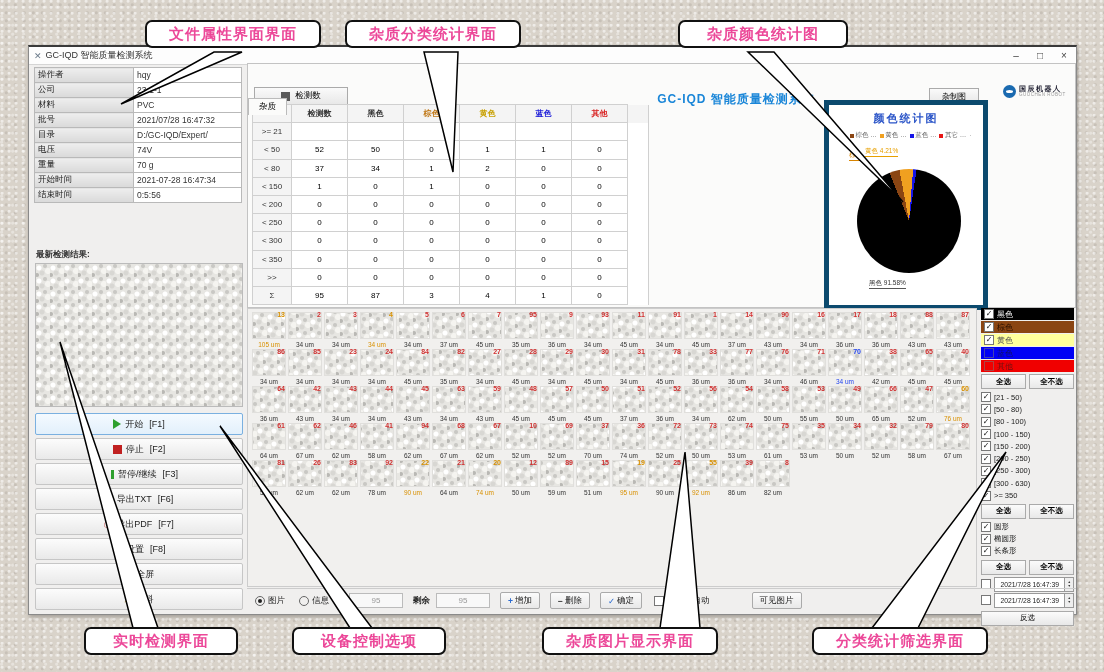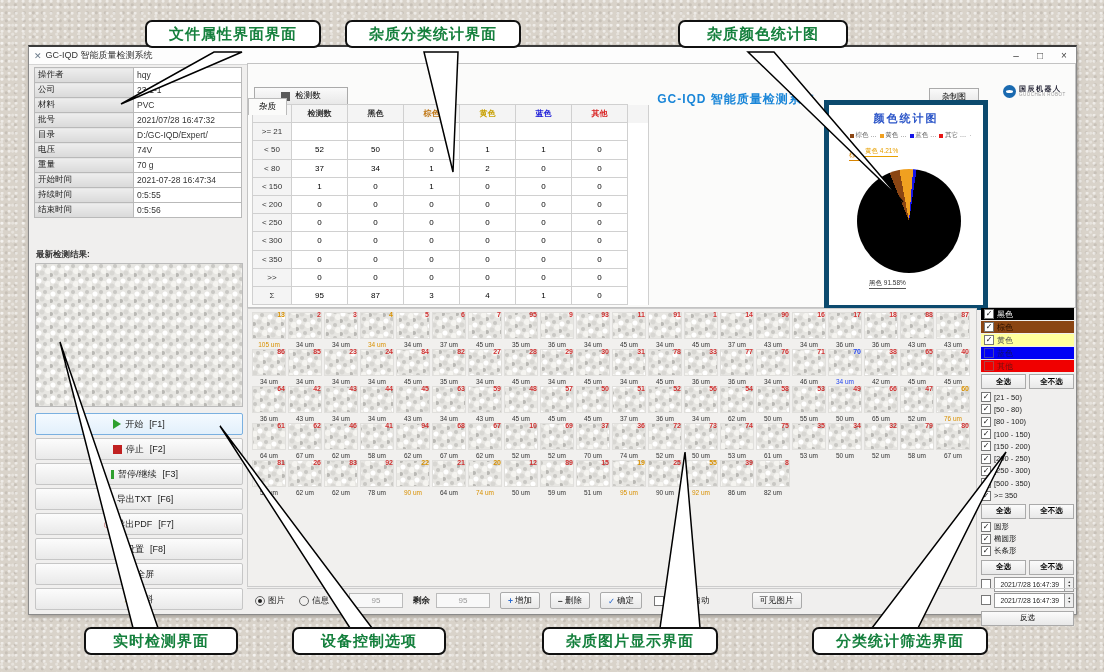--- a/index.html
+++ b/index.html
@@ -106,21 +106,21 @@
   .radio{width:8px;height:8px;border:1px solid #666;border-radius:50%;margin:0 3px 0 8px;position:relative;flex:none;}
   .radio.on:after{content:"";position:absolute;left:2px;top:2px;width:4px;height:4px;border-radius:50%;background:#222;}
   .bb-input{width:52px;height:13px;border:1px solid #bbb;background:#f8f8f8;color:#999;text-align:center;font-size:8px;line-height:13px;}
   .bb-btn{height:15px;border:1px solid #aaa;background:linear-gradient(#fbfbfb,#e8e8e8);border-radius:2px;
     display:flex;align-items:center;justify-content:center;padding:0 7px;margin-left:10px;font-size:8.5px;cursor:pointer;}
   .bb-btn .bi{font-weight:bold;margin-right:2px;}
   
   #arrows{position:absolute;left:0;top:0;width:1104px;height:672px;z-index:5;pointer-events:none;}
   .callout{position:absolute;z-index:6;background:#fff;border:2px solid #111;border-radius:7px;height:24px;
     display:flex;align-items:center;justify-content:center;font-family:"Liberation Serif","DejaVu Serif",serif;
-    font-size:15px;font-weight:bold;color:#15803d;letter-spacing:1px;}
+    font-size:15px;font-weight:bold;color:#ec4899;letter-spacing:1px;}
 </style>
 </head>
 <body>
 
 <div id="canvas">
 
   <div id="app-window">
 
     <div id="title-bar">
       <span class="t-logo">✕</span>
@@ -159,24 +159,20 @@
               <td class="pl">电压</td>
               <td class="pv">74V</td>
             </tr>
             <tr>
               <td class="pl">重量</td>
               <td class="pv">70 g</td>
             </tr>
             <tr>
               <td class="pl">开始时间</td>
               <td class="pv">2021-07-28 16:47:34</td>
-            </tr>
-            <tr>
-              <td class="pl">持续时间</td>
-              <td class="pv">0:5:55</td>
             </tr>
             <tr>
               <td class="pl">结束时间</td>
               <td class="pv">0:5:56</td>
             </tr>
           </tbody>
         </table>
       <div id="latest-label">最新检测结果:</div>
       <div id="latest-image" class="grain"></div>
       <div id="btn-stack">
@@ -911,21 +907,21 @@
         <div class="ck-row">
           <span class="cbx">✓</span>
           <span>[200 - 250)</span>
         </div>
         <div class="ck-row">
           <span class="cbx">✓</span>
           <span>[250 - 300)</span>
         </div>
         <div class="ck-row">
           <span class="cbx">✓</span>
-          <span>[500 - 350)</span>
+          <span>[300 - 630)</span>
         </div>
         <div class="ck-row">
           <span class="cbx">✓</span>
           <span>&gt;= 350</span>
         </div>
         <div class="pair">
           <span class="sm-btn">全选</span>
           <span class="sm-btn">全不选</span>
         </div>
         <div class="ck-row">

